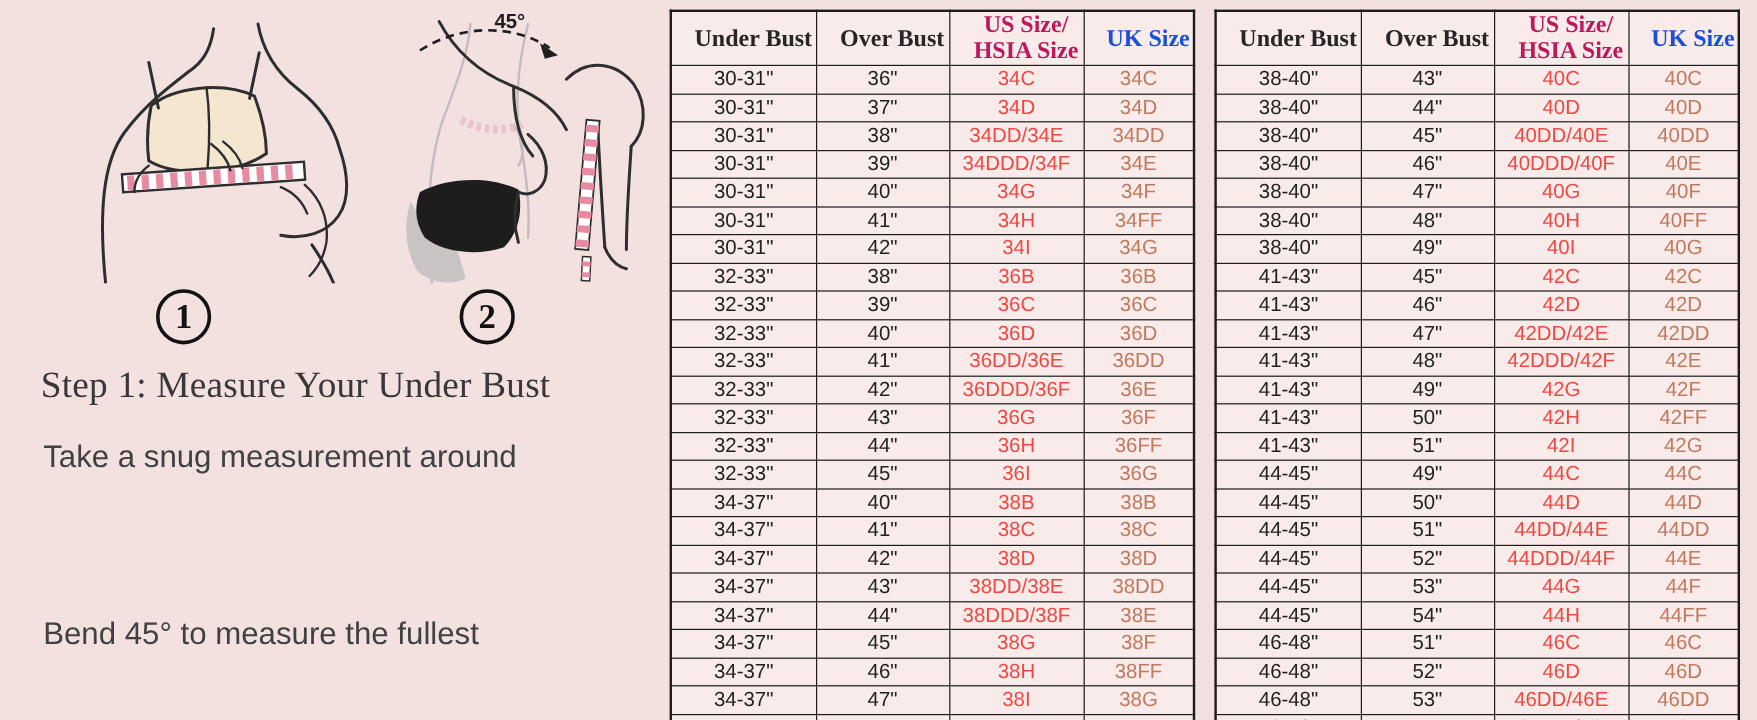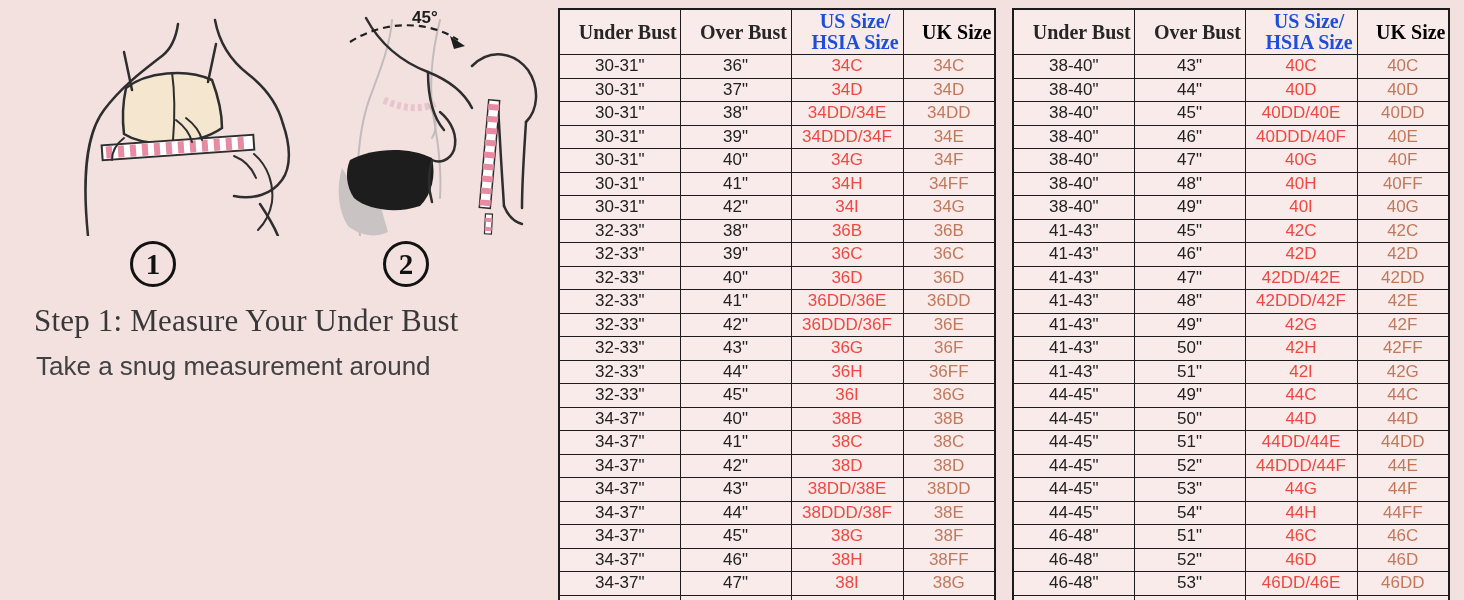--- a/index.html
+++ b/index.html
@@ -33,40 +33,40 @@
     font-size:31px;color:#383838;letter-spacing:.2px;
   }
   #step1-heading{top:303px;}
   #step2-heading{top:451px;}
   .step-body{
     margin:0;position:absolute;left:36px;width:520px;
     font-size:26px;color:#414141;line-height:35px;
   }
   #step1-body{top:349px;}
   #step2-body{top:497px;}
-  .step-body span{display:block;}
+  .step-body span{display:block;margin-top:14px;}
   
   table.size-table{
     position:absolute;top:8px;width:436px;height:585px;
     border-collapse:collapse;table-layout:fixed;
     background:#f8ebe9;border:2px solid #1c1c1c;
   }
   #table-0{left:558px;}
   #table-1{left:1012px;}
   .size-table th,.size-table td{
     border:1px solid #1c1c1c;text-align:center;vertical-align:middle;padding:0;
   }
   .size-table th{
     height:44px;font-family:"Liberation Serif",serif;font-weight:bold;
     font-size:20px;color:#262626;line-height:21px;padding-left:16px;
   }
   .size-table td{height:22.5px;font-size:17px;line-height:22px;color:#222222;}
-  .size-table th.c2,.size-table td.c2{color:#1d4ed8;}
+  .size-table th.c2,.size-table td.c2{color:#be185d;}
   .size-table td.c2{color:#ee4843;}
-  .size-table th.c3{color:#000000;}
+  .size-table th.c3{color:#1d4ed8;}
   .size-table td.c3{color:#c0795d;}
   svg{display:block;}
 </style>
 </head>
 <body>
 
 <div class="left-panel">
   <div class="figures">
 
     <svg id="fig1" class="fig" width="300" height="228" viewBox="0 0 300 228">
@@ -158,20 +158,21 @@
       <span>2</span>
     </div>
   </div>
 
   <h2 class="step-heading" id="step1-heading">Step 1: Measure Your Under Bust</h2>
   <p class="step-body" id="step1-body">
     <span>Take a snug measurement around</span>
   </p>
 
   <p class="step-body" id="step2-body">
+    <span>Bend 45° to measure the fullest</span>
   </p>
 </div>
 
 <table class="size-table" id="table-0">
   <colgroup>
       <col style="width:121px">
       <col style="width:111px">
       <col style="width:112px">
       <col style="width:92px">
     </colgroup>

